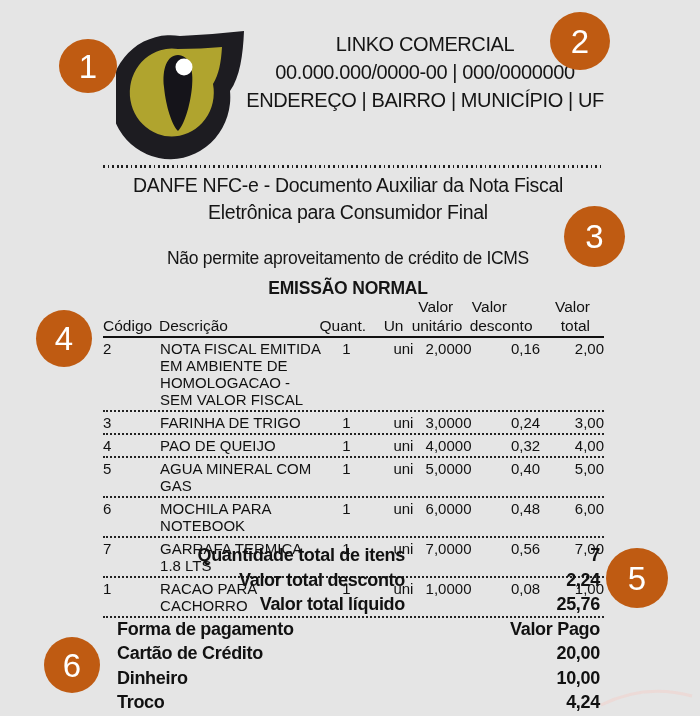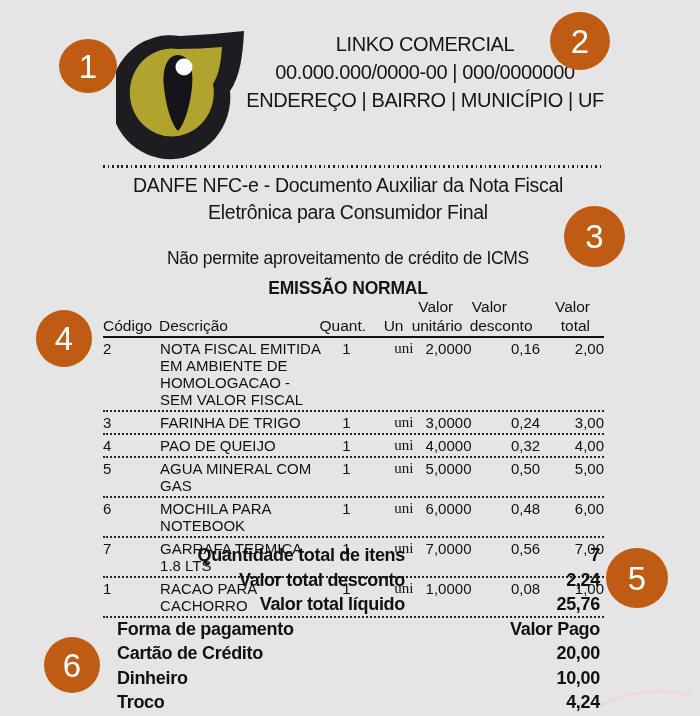--- a/index.html
+++ b/index.html
@@ -37,21 +37,21 @@
   .c2 { width:169px; text-align:left; }
   .c3 { width:40px;  text-align:right; }
   .c4 { width:38px;  text-align:center;margin-left:16px; }
   .c5 { width:58px;  text-align:right; }
   .c6 { width:71px;  text-align:right; }
   .c7 { width:66px;  text-align:right; box-sizing:border-box; }
   .hrow .c5 { padding-right:17px; box-sizing:border-box; }
   .hrow .c6 { padding-right:33px; box-sizing:border-box; }
   .hrow .c7 { padding-right:14px; }
   .trow .c3 { padding-right:12px; box-sizing:border-box; }
-  .trow .c4 { text-align:right; padding-right:2px; box-sizing:border-box;font-family:Liberation Serif, serif; }
+  .trow .c4 { text-align:right; padding-right:2px; box-sizing:border-box; }
   
   .totals { position:absolute; left:103px; top:543px; width:497px; font-weight:bold; color:#111; }
   .sumrow { display:flex; height:24.5px; line-height:24.5px; font-size:18px; letter-spacing:-0.3px; }
   .sum-label { width:302px; text-align:right; }
   .sum-value { flex:1; text-align:right; }
   .pay-label { flex:1; text-align:left; padding-left:14px; }
   .pay-value { text-align:right; }
   
   .badge {
     position:absolute; border-radius:50%; background:#bf5b12; color:#fff;
@@ -144,21 +144,21 @@
       <div class="c5">4,0000</div>
       <div class="c6">0,32</div>
       <div class="c7">4,00</div>
     </div>
     <div class="trow">
       <div class="c1">5</div>
       <div class="c2">AGUA MINERAL COM GAS</div>
       <div class="c3">1</div>
       <div class="c4">uni</div>
       <div class="c5">5,0000</div>
-      <div class="c6">0,50</div>
+      <div class="c6">0,40</div>
       <div class="c7">5,00</div>
     </div>
     <div class="trow">
       <div class="c1">6</div>
       <div class="c2">MOCHILA PARA NOTEBOOK</div>
       <div class="c3">1</div>
       <div class="c4">uni</div>
       <div class="c5">6,0000</div>
       <div class="c6">0,48</div>
       <div class="c7">6,00</div>

